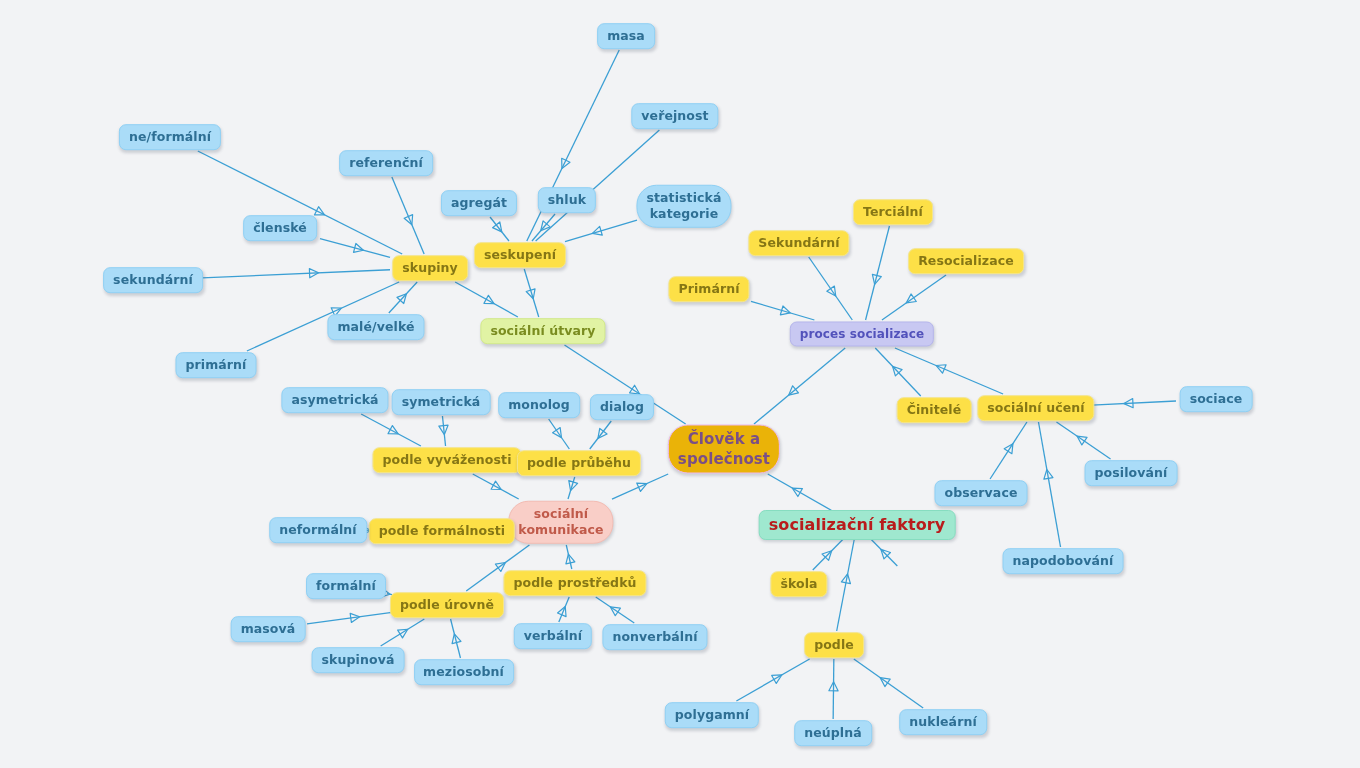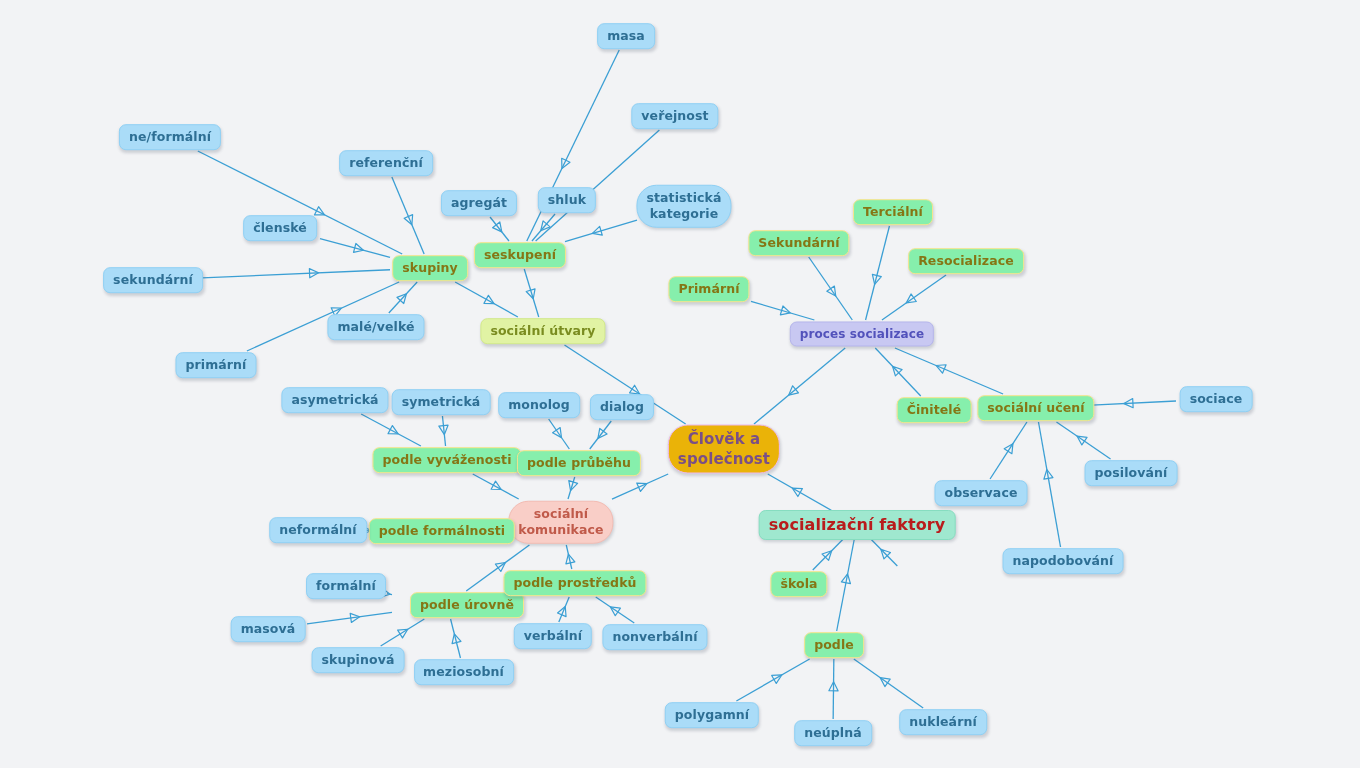--- a/index.html
+++ b/index.html
@@ -24,21 +24,21 @@
     font-weight:bold;
     letter-spacing:.1px;
     display:flex;
     align-items:center;
     justify-content:center;
     padding:4px 9px;
     box-shadow:1px 2px 3px rgba(60,70,90,.20);
     user-select:none;
   }
   .n-blue{background:#aadcf8;border:1px solid #8fd0f4;color:#2e6f94;font-size:12.5px;}
-  .n-yellow{background:#86efac;border:1px solid #f4e58c;color:#857615;font-size:12.5px;}
+  .n-yellow{background:#fde047;border:1px solid #f4e58c;color:#857615;font-size:12.5px;}
   .n-green{background:#e1f3a4;border:1px solid #d2e98a;color:#7a8c20;font-size:12.5px;}
   .n-mint{background:#9fe8cf;border:1px solid #86ddc0;color:#b91c1c;font-size:16px;}
   .n-purple{background:#c8c8f2;border:1px solid #b5b5ec;color:#5252bb;font-size:12px;}
   .n-pink{background:#f9cec7;border:1px solid #f3bcb3;color:#c05a4a;font-size:12.5px;}
   .n-center{background:#eab308;border:1px solid #eebaee;color:#7a4f86;font-size:15px;border-radius:9px;}
   .n-two{line-height:1.3;border-radius:20px;}
 </style>
 </head>
 <body>
 
@@ -181,20 +181,20 @@
 komunikace</div>
     <div class="node n-yellow" style="left: 447px; top: 460px; min-width: 116px; min-height: 24px;">podle vyváženosti</div>
     <div class="node n-blue" style="left: 335px; top: 400px; min-width: 86px; min-height: 24px;">asymetrická</div>
     <div class="node n-blue" style="left: 441px; top: 402px; min-width: 80px; min-height: 24px;">symetrická</div>
     <div class="node n-yellow" style="left: 579px; top: 463px; min-width: 98px; min-height: 24px;">podle průběhu</div>
     <div class="node n-blue" style="left: 539px; top: 405px; min-width: 68px; min-height: 24px;">monolog</div>
     <div class="node n-blue" style="left: 622px; top: 407px; min-width: 56px; min-height: 24px;">dialog</div>
     <div class="node n-yellow" style="left: 442px; top: 531px; min-width: 118px; min-height: 24px;">podle formálnosti</div>
     <div class="node n-blue" style="left: 318px; top: 530px; min-width: 78px; min-height: 24px;">neformální</div>
     <div class="node n-blue" style="left: 346px; top: 586px; min-width: 64px; min-height: 24px;">formální</div>
-    <div class="node n-yellow" style="left: 447px; top: 605px; min-width: 92px; min-height: 24px; margin-left: 20px;">podle úrovně</div>
+    <div class="node n-yellow" style="left: 447px; top: 605px; min-width: 92px; min-height: 24px;">podle úrovně</div>
     <div class="node n-blue" style="left: 268px; top: 629px; min-width: 60px; min-height: 24px;">masová</div>
     <div class="node n-blue" style="left: 358px; top: 660px; min-width: 78px; min-height: 24px;">skupinová</div>
     <div class="node n-blue" style="left: 464px; top: 672px; min-width: 82px; min-height: 24px; padding-left: 8px;">meziosobní</div>
     <div class="node n-yellow" style="left: 575px; top: 583px; min-width: 114px; min-height: 24px;">podle prostředků</div>
     <div class="node n-blue" style="left: 553px; top: 636px; min-width: 64px; min-height: 24px;">verbální</div>
     <div class="node n-blue" style="left: 655px; top: 637px; min-width: 84px; min-height: 24px;">nonverbální</div>
   </div>
 
 </body></html>

